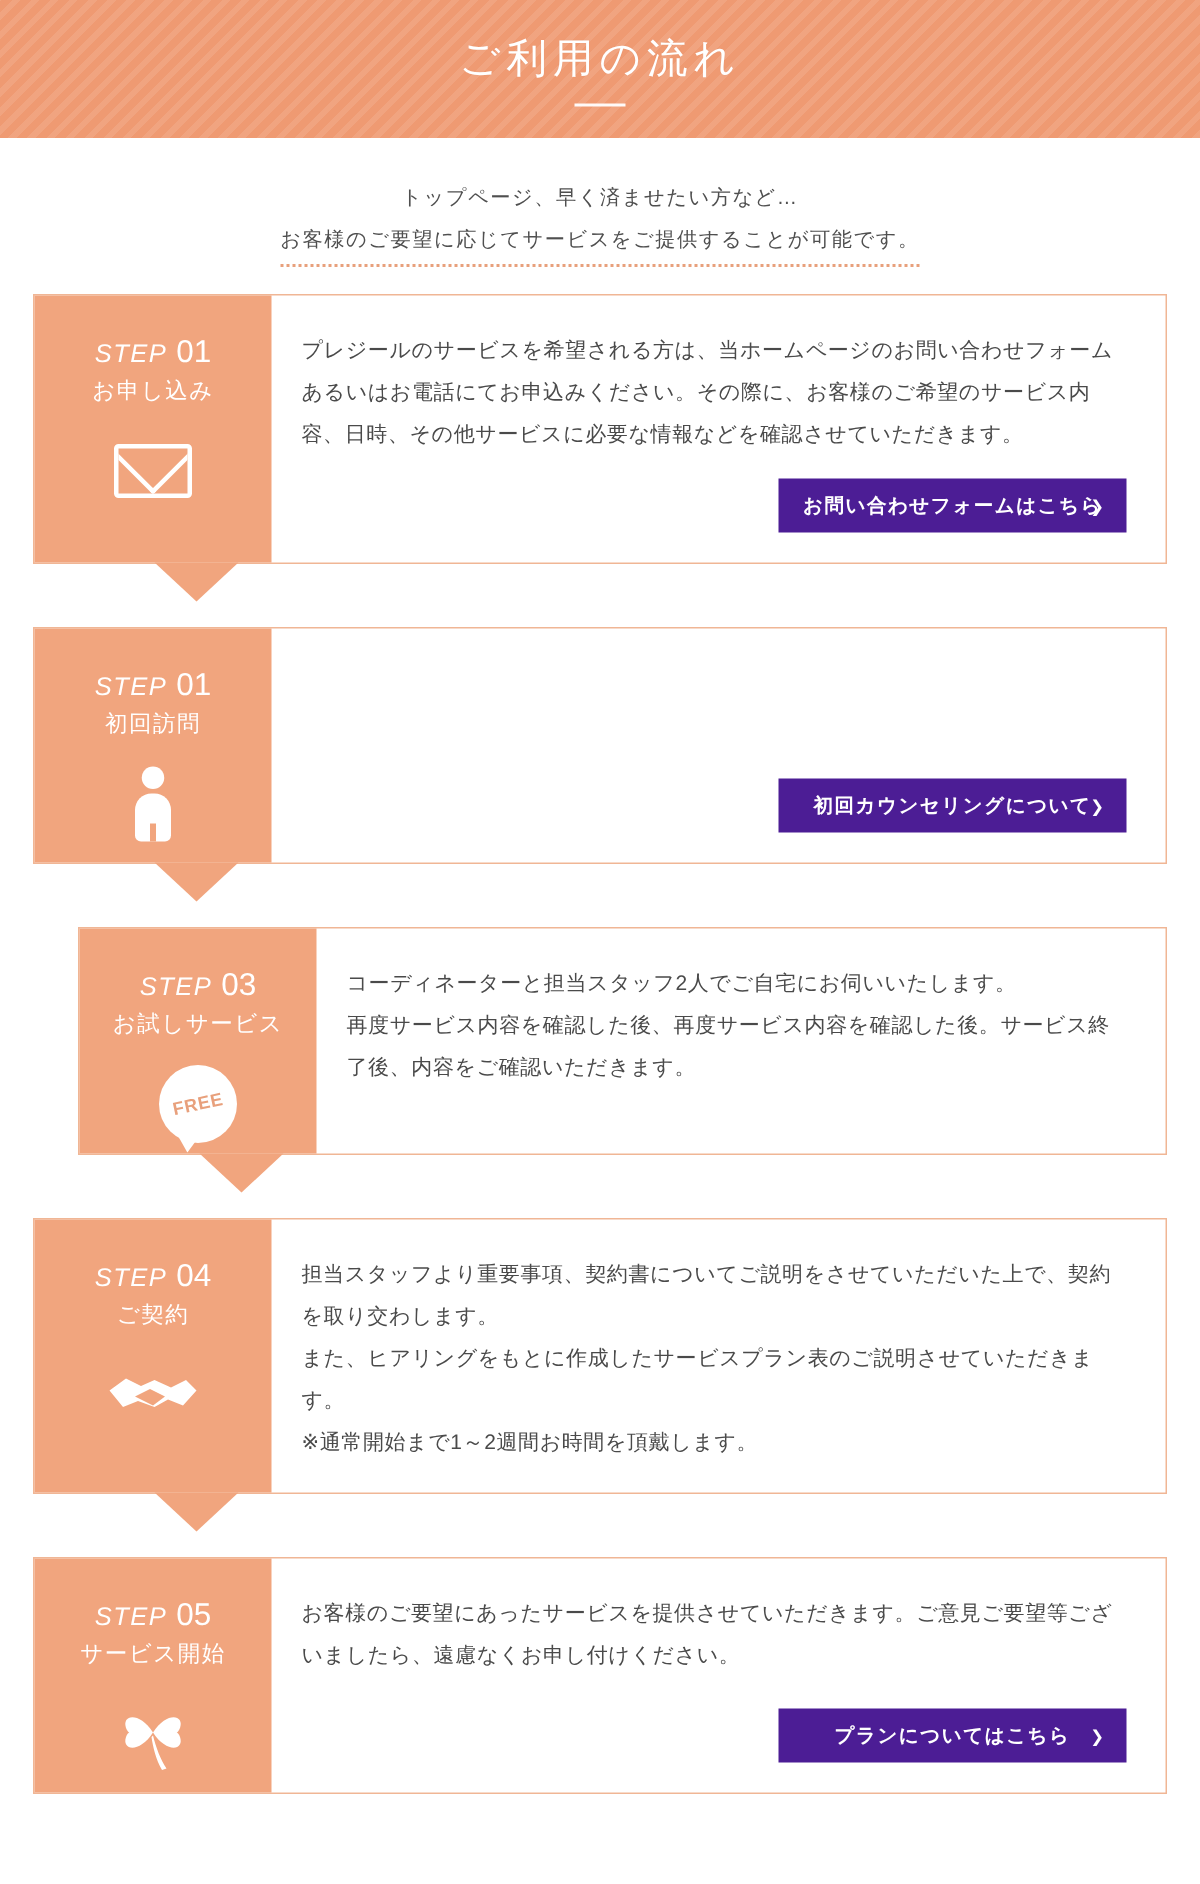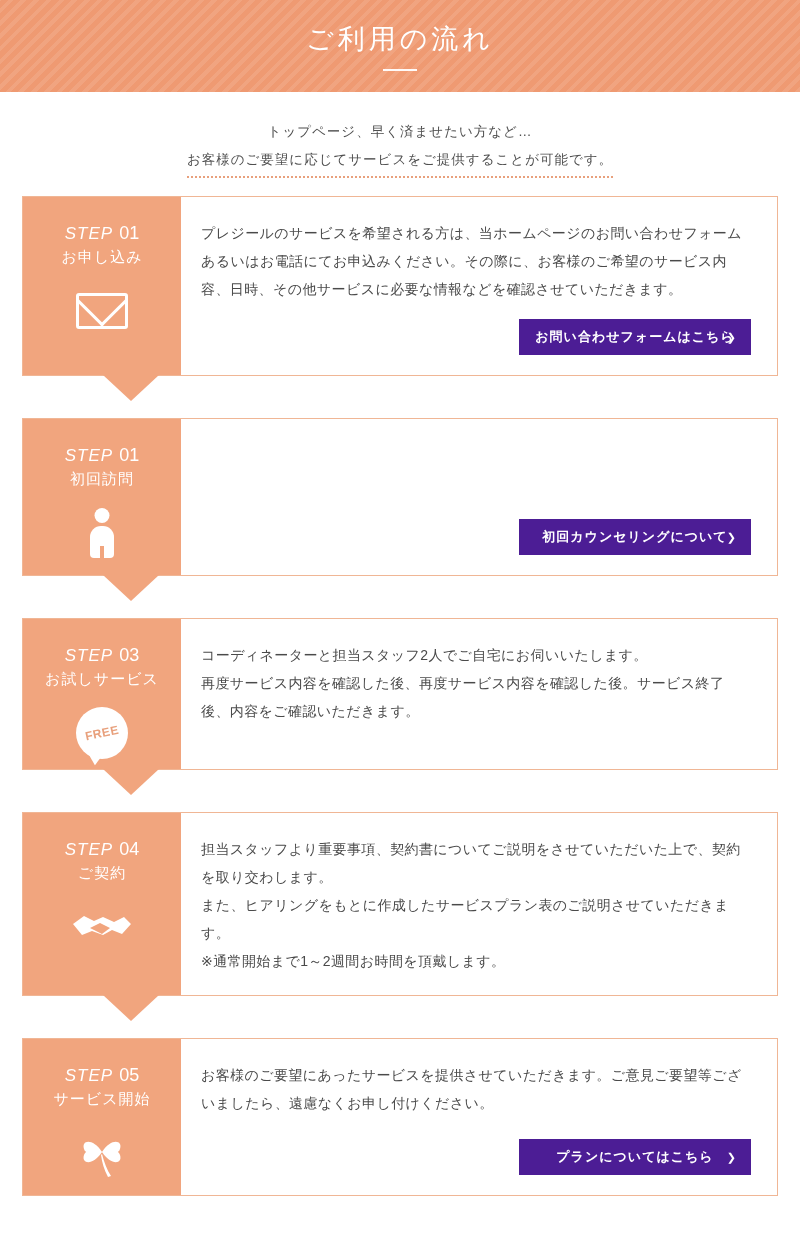--- a/index.html
+++ b/index.html
@@ -101,21 +101,21 @@
     padding-top: 26px;
   }
   .step-label .line1 {
     font-size: 17px;
     font-style: italic;
     letter-spacing: 1px;
     white-space: nowrap;
   }
   .step-label .line1 .num {
     font-style: normal;
-    font-size: 18px;
+    font-size: 21px;
     margin-left: 6px;
     letter-spacing: 0;
   }
   .step-label .line2 {
     font-size: 15px;
     letter-spacing: 1px;
     margin-top: 4px;
     white-space: nowrap;
   }
   .step-icon {
@@ -281,21 +281,21 @@
       <div class="step-body">
         <div class="btn-row">
           <a class="btn" href="#">
             <span>初回カウンセリングについて</span>
             <span class="chev">❯</span>
           </a>
         </div>
       </div>
     </div>
 
-    <div class="step has-arrow" style="min-height:152px;">
+    <div class="step has-arrow" style="min-height:152px;margin-left:30px;">
       <div class="step-label">
         <div class="line1">
           <span>STEP</span><span class="num">03</span>
         </div>
         <div class="line2">お試しサービス</div>
         <div class="step-icon">
           <div class="ico-free">
               <span>FREE</span>
             </div>
         </div>

